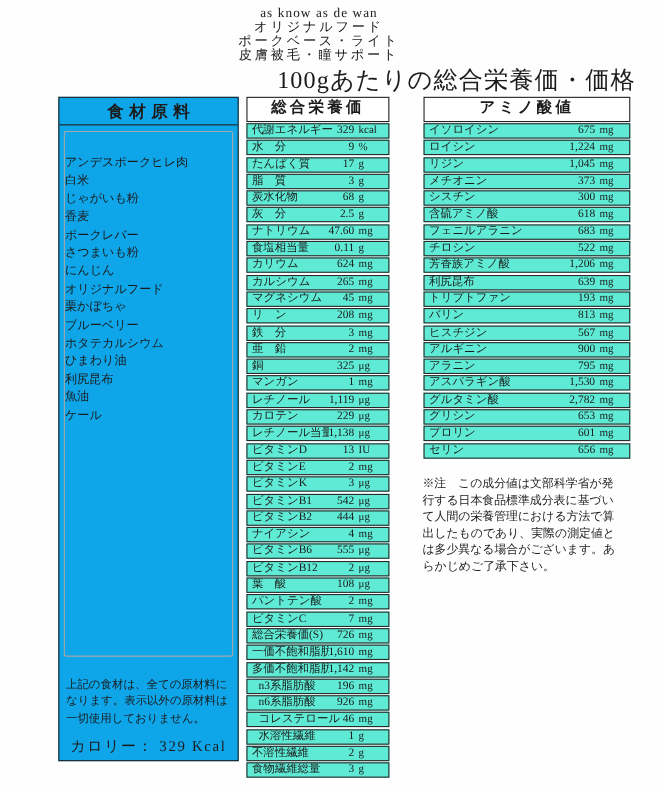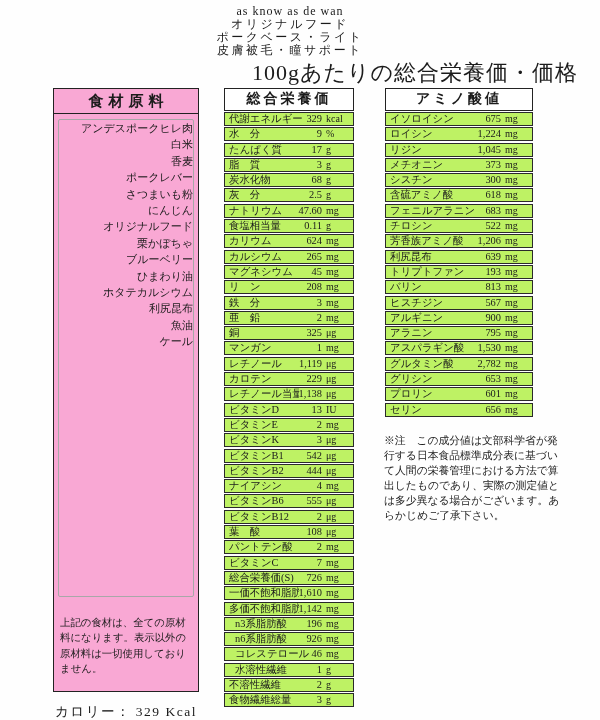--- a/index.html
+++ b/index.html
@@ -10,38 +10,38 @@
   }
   .page{position:relative;width:600px;height:720px;background:#fefefe;overflow:hidden;font-family:Liberation Serif, serif;}
 
   
   .hdr{position:absolute;top:5px;left:140px;width:300px;text-align:center;}
   .hdr-line{font-size:12px;line-height:13px;letter-spacing:1px;}
   .hdr-line.jp{letter-spacing:2.5px;}
   .subtitle{position:absolute;top:58px;right:22px;font-size:22px;letter-spacing:1px;font-weight:500;}
 
   
-  .ing-box{position:absolute;left:53px;top:88px;width:146px;height:604px;
-           border:1.5px solid #222;background:#f9a8d4;box-sizing:border-box;}
+  .ing-box{position:absolute;left:53px;top:88px;width:164px;height:604px;
+           border:1.5px solid #222;background:#0ea5e9;box-sizing:border-box;}
   .ing-title{text-align:center;font-weight:bold;font-size:15px;letter-spacing:5px;
              padding:3px 0 2px 5px;border-bottom:1.5px solid #222;}
   .ing-list-box{margin:5px 4px 0 4px;border:1px solid #a8a8a8;border-radius:2px;height:478px;
-                text-align:right;font-size:11px;line-height:16.4px;padding-top:0;box-sizing:border-box;}
+                text-align:left;font-size:11px;line-height:16.4px;padding-top:20px;box-sizing:border-box;}
   .ing-note{font-size:10.4px;line-height:15.4px;padding:0 6px;margin-top:18px;text-align:left;}
-  .ing-cal{text-align:center;font-size:13.5px;margin-top:26px;letter-spacing:1.5px;white-space:nowrap;}
+  .ing-cal{text-align:center;font-size:13.5px;margin-top:9px;letter-spacing:1.5px;white-space:nowrap;}
 
   
   .tbl{position:absolute;top:88px;}
   .tbl-nutrition{left:224px;width:130px;}
-  .tbl-amino{left:385px;width:148px;}
+  .tbl-amino{left:385px;width:188px;}
   .thead{box-sizing:border-box;border:1.5px solid #222;height:23px;margin-bottom:1px;
          text-align:center;font-weight:bold;font-size:14px;line-height:20px;letter-spacing:3px;background:#fff;}
   .cell{box-sizing:border-box;border:1px solid #2a2a2a;height:14px;margin-bottom:1.3px;
         display:flex;align-items:center;font-size:10.4px;line-height:12px;
-        padding:0 2px 0 4px;background:#bef264;white-space:nowrap;}
+        padding:0 2px 0 4px;background:#5eead4;white-space:nowrap;}
   .cell .lbl{flex:1;text-align:left;overflow:hidden;}
   .cell .lbl.indent{padding-left:6px;}
   .cell .val{text-align:right;}
   .cell .unit{width:25px;padding-left:4px;text-align:left;font-size:10px;}
 
   
   .footnote{position:absolute;left:384px;top:433px;width:181px;
             font-size:10.8px;line-height:14.9px;text-align:left;}
 </style>
 </head>
@@ -58,38 +58,39 @@
   <div class="subtitle">100gあたりの総合栄養価・価格</div>
 
   <div class="ing-box">
     <div class="ing-title">食材原料</div>
     <div class="ing-list-box">
 
         <div class="ing-item">アンデスポークヒレ肉</div>
 
         <div class="ing-item">白米</div>
 
+        <div class="ing-item">じゃがいも粉</div>
 
         <div class="ing-item">香麦</div>
 
         <div class="ing-item">ポークレバー</div>
 
         <div class="ing-item">さつまいも粉</div>
 
         <div class="ing-item">にんじん</div>
 
         <div class="ing-item">オリジナルフード</div>
 
         <div class="ing-item">栗かぼちゃ</div>
 
         <div class="ing-item">ブルーベリー</div>
 
+        <div class="ing-item">ホタテカルシウム</div>
+
         <div class="ing-item">ひまわり油</div>
-
-        <div class="ing-item">ホタテカルシウム</div>
 
         <div class="ing-item">利尻昆布</div>
 
         <div class="ing-item">魚油</div>
 
         <div class="ing-item">ケール</div>
       </div>
     <div class="ing-note">上記の食材は、全ての原材料になります。表示以外の原材料は一切使用しておりません。</div>
     <div class="ing-cal">
       <span>カロリー：</span>

